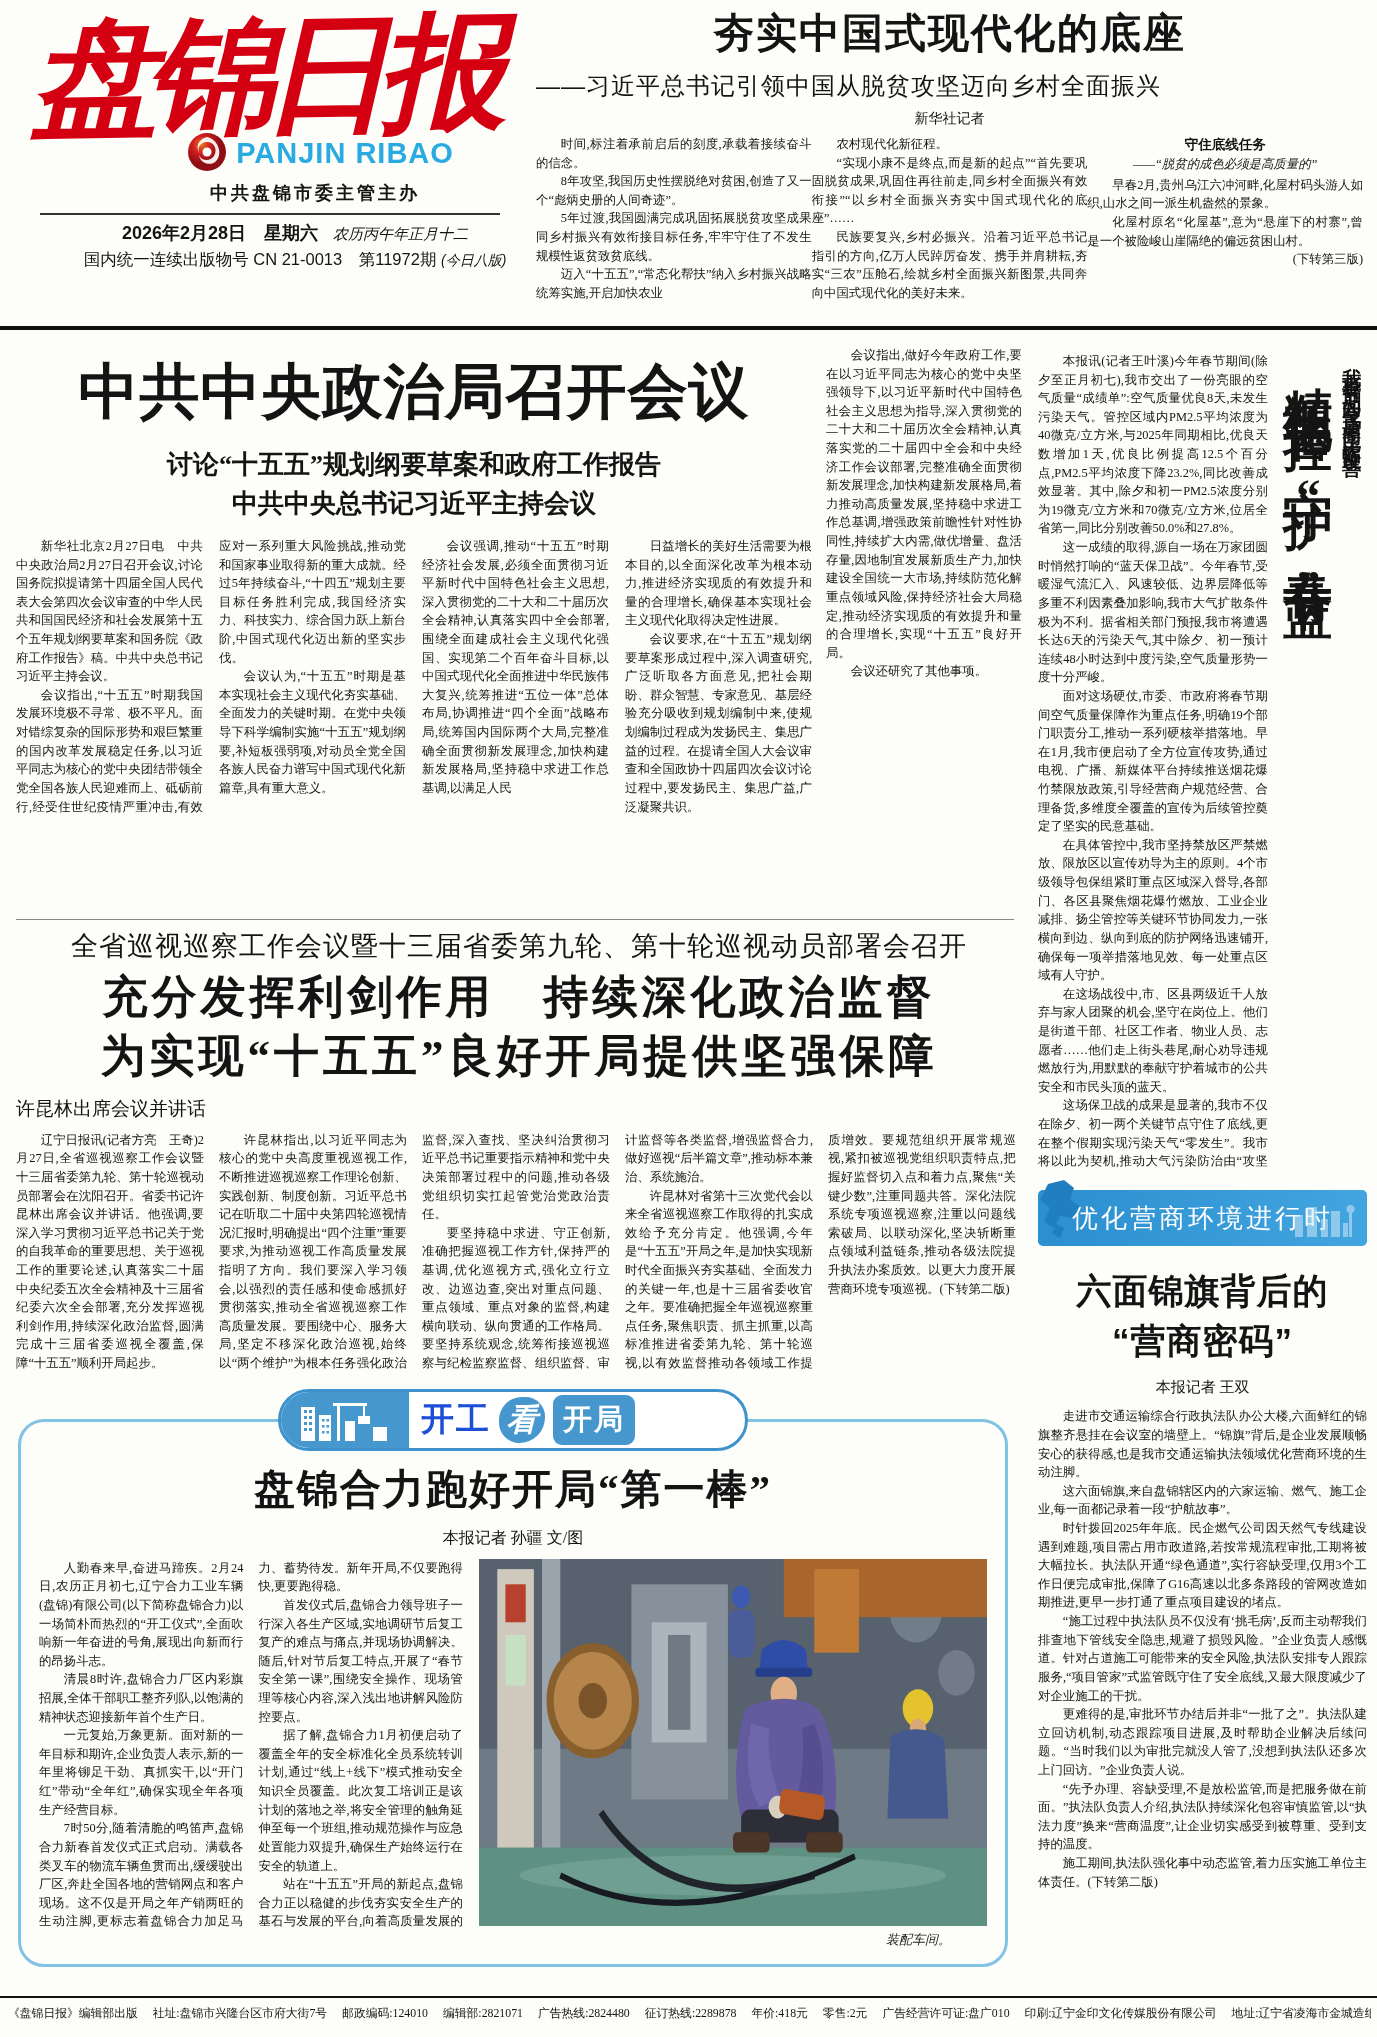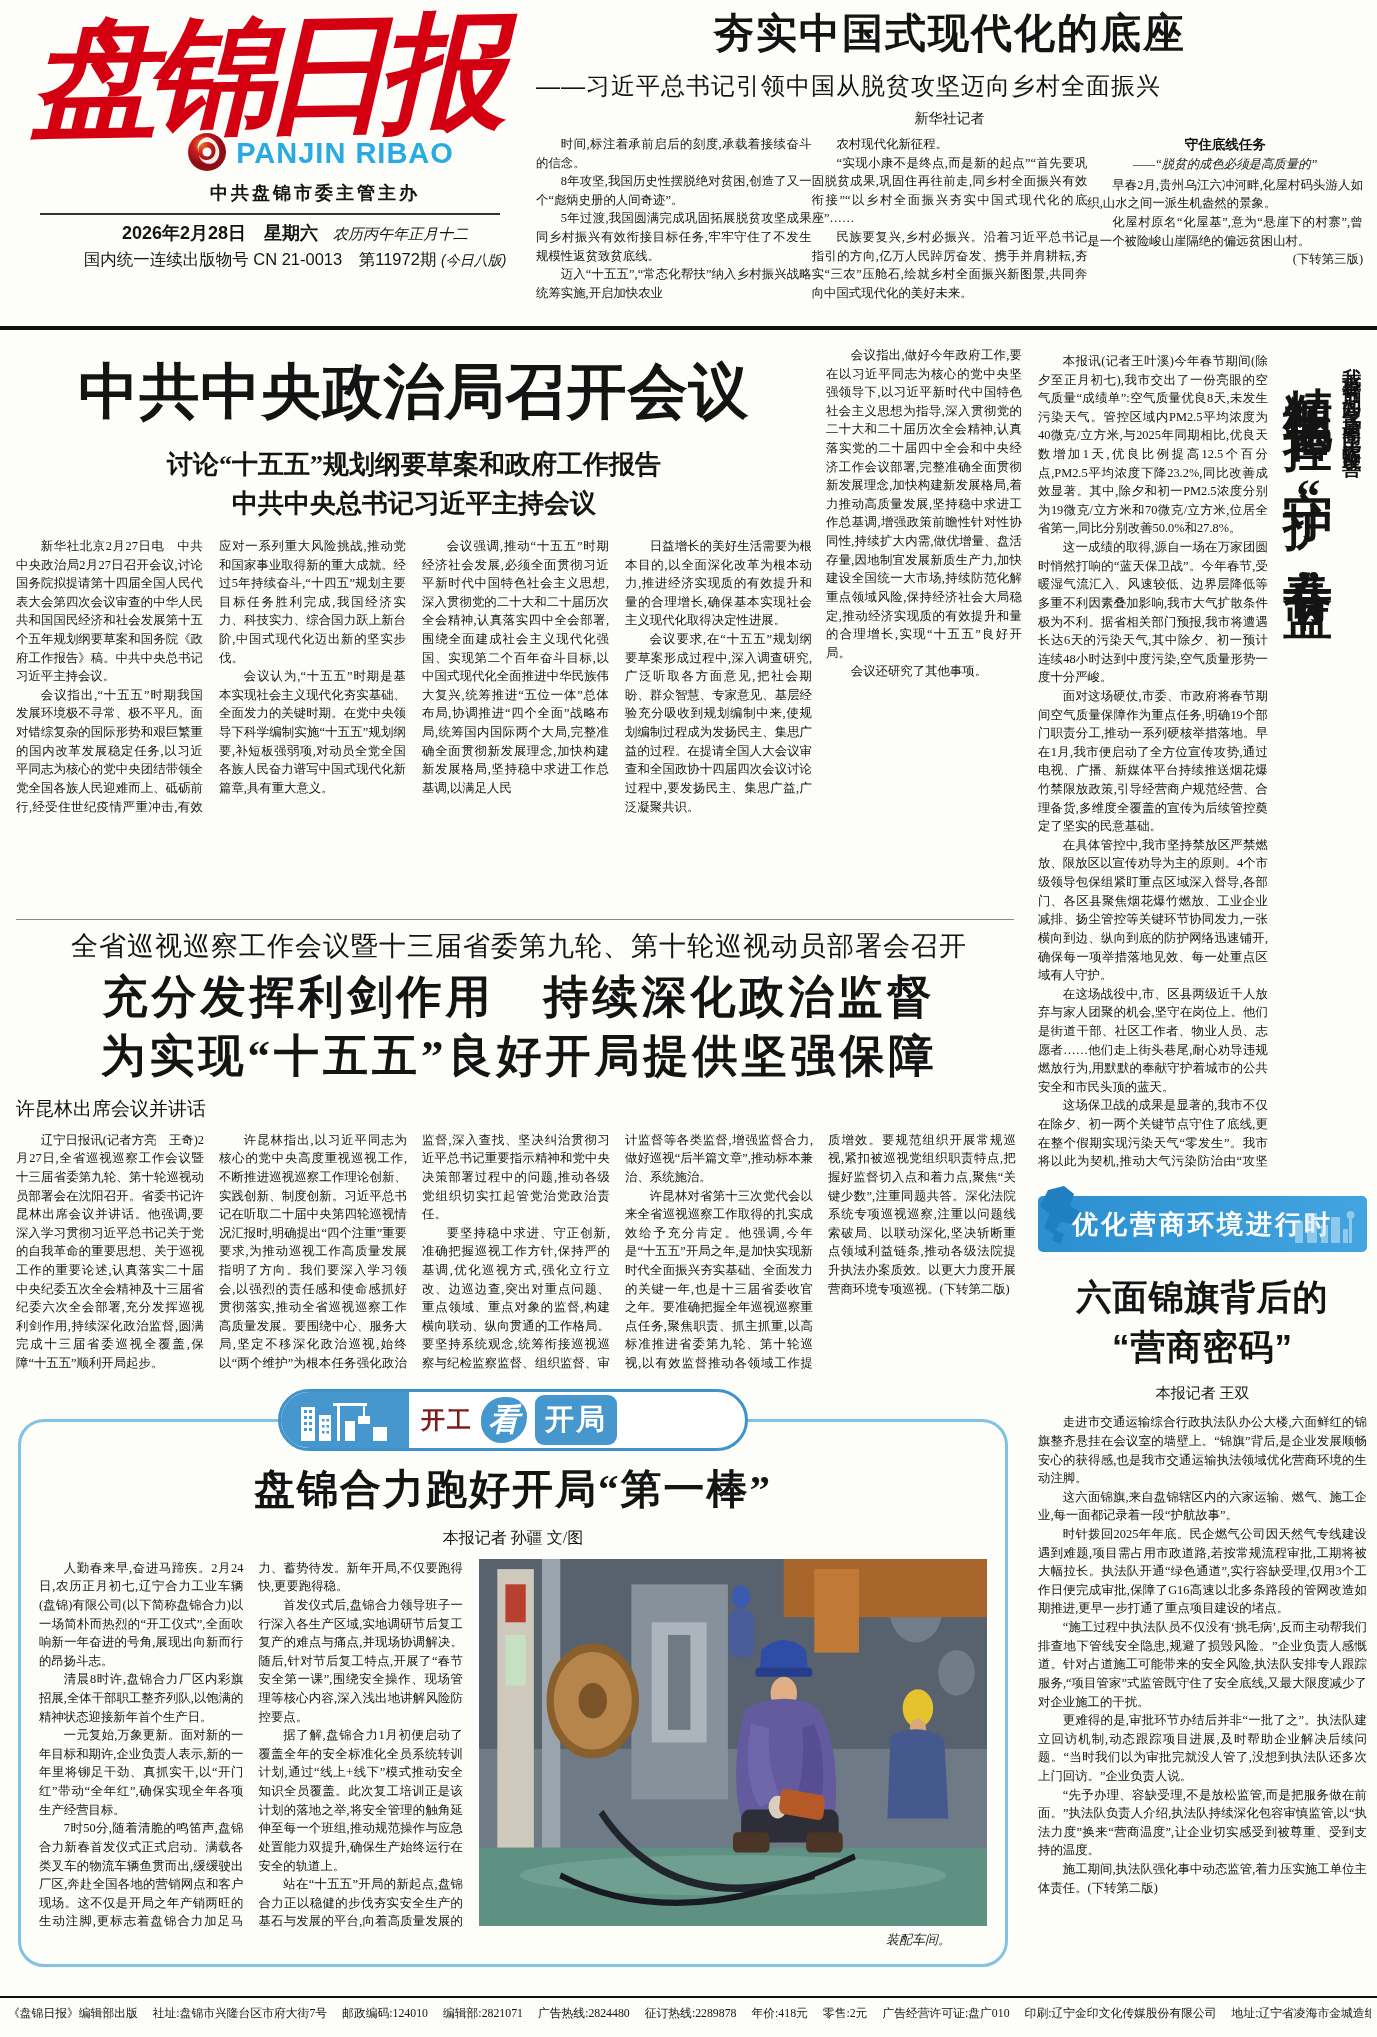--- a/index.html
+++ b/index.html
@@ -54,21 +54,21 @@
   .lj-by{text-align:left;font-size:19px;margin:9px 0 9px;}
   .lj-body{column-count:5;column-gap:15px;height:252px;margin-right:6px;}
 
   
   .kg-box{margin:36px 14px 0 2px;height:548px;border:3px solid #82c2e5;border-radius:26px;
           position:relative;padding:34px 18px 10px 18px;box-sizing:border-box;}
   .kg-banner{position:absolute;top:-33px;left:50%;transform:translateX(-50%);width:470px;height:62px;
              background:#fff;border:3px solid #3f93cc;border-radius:34px;display:flex;align-items:center;
              overflow:hidden;box-sizing:border-box;}
   .kgb-icon{width:128px;height:100%;background:#4697ce;display:flex;align-items:center;justify-content:center;flex:none;}
-  .kgb-t1{color:#7f1d1d;font-size:24px;font-weight:900;margin:0 8px 0 12px;letter-spacing:2px;}
+  .kgb-t1{color:#1d4ed8;font-size:33px;font-weight:900;margin:0 8px 0 12px;letter-spacing:2px;}
   .kgb-kan{width:46px;height:46px;background:#4697ce;border-radius:52% 44% 58% 46%;color:#fff;
            font-size:31px;font-weight:bold;font-style:italic;display:flex;align-items:center;justify-content:center;flex:none;}
   .kgb-t2{background:#4697ce;color:#fff;font-size:29px;font-weight:900;padding:5px 10px;border-radius:9px;
           margin-left:8px;letter-spacing:2px;}
   .kg-head{text-align:center;font-size:41px;font-weight:bold;letter-spacing:2px;margin-top:6px;}
   .kg-by{text-align:center;font-size:16px;margin:11px 0 10px;}
   .kg-flex{display:flex;gap:16px;height:390px;}
   .kg-text{width:424px;flex:none;column-count:2;column-gap:15px;height:390px;}
   .kg-photo{flex:1;display:flex;flex-direction:column;overflow:hidden;}
   .kg-photo svg{flex:1;width:100%;}
@@ -76,23 +76,23 @@
 
   
   .spring{display:flex;height:834px;}
   .sp-body{width:230px;flex:none;padding-top:14px;height:820px;}
   .sp-head{writing-mode:vertical-rl;text-orientation:upright;font-size:49px;font-weight:bold;
            line-height:1.2;letter-spacing:9px;padding:10px 2px 0 10px;}
   .sp-sub{writing-mode:vertical-rl;text-orientation:upright;font-size:19px;font-weight:bold;
           letter-spacing:6px;padding-top:14px;color:#111;}
 
   
-  .biz-banner{margin-top:24px;height:56px;background:linear-gradient(90deg,#2b8fd0,#42a5e0);
+  .biz-banner{margin-top:18px;height:56px;background:linear-gradient(90deg,#2b8fd0,#42a5e0);
               position:relative;display:flex;align-items:center;justify-content:center;color:#fff;
-              font-weight:700;font-size:26px;letter-spacing:3px;border-radius:5px;overflow:visible;}
+              font-weight:400;font-size:26px;letter-spacing:3px;border-radius:5px;overflow:visible;}
   .biz-map{position:absolute;left:-4px;top:-12px;}
   .biz-sky{position:absolute;right:4px;bottom:2px;opacity:.55;}
 
   
   .jq-head{text-align:center;font-weight:900;font-size:35px;line-height:1.42;margin-top:20px;letter-spacing:1px;}
   .jq-by{text-align:center;font-size:15px;margin:13px 0 10px;}
   .jq-body{height:556px;}
 
   
   footer{border-top:2px solid #111;margin-top:6px;padding:8px 6px 0 8px;}

